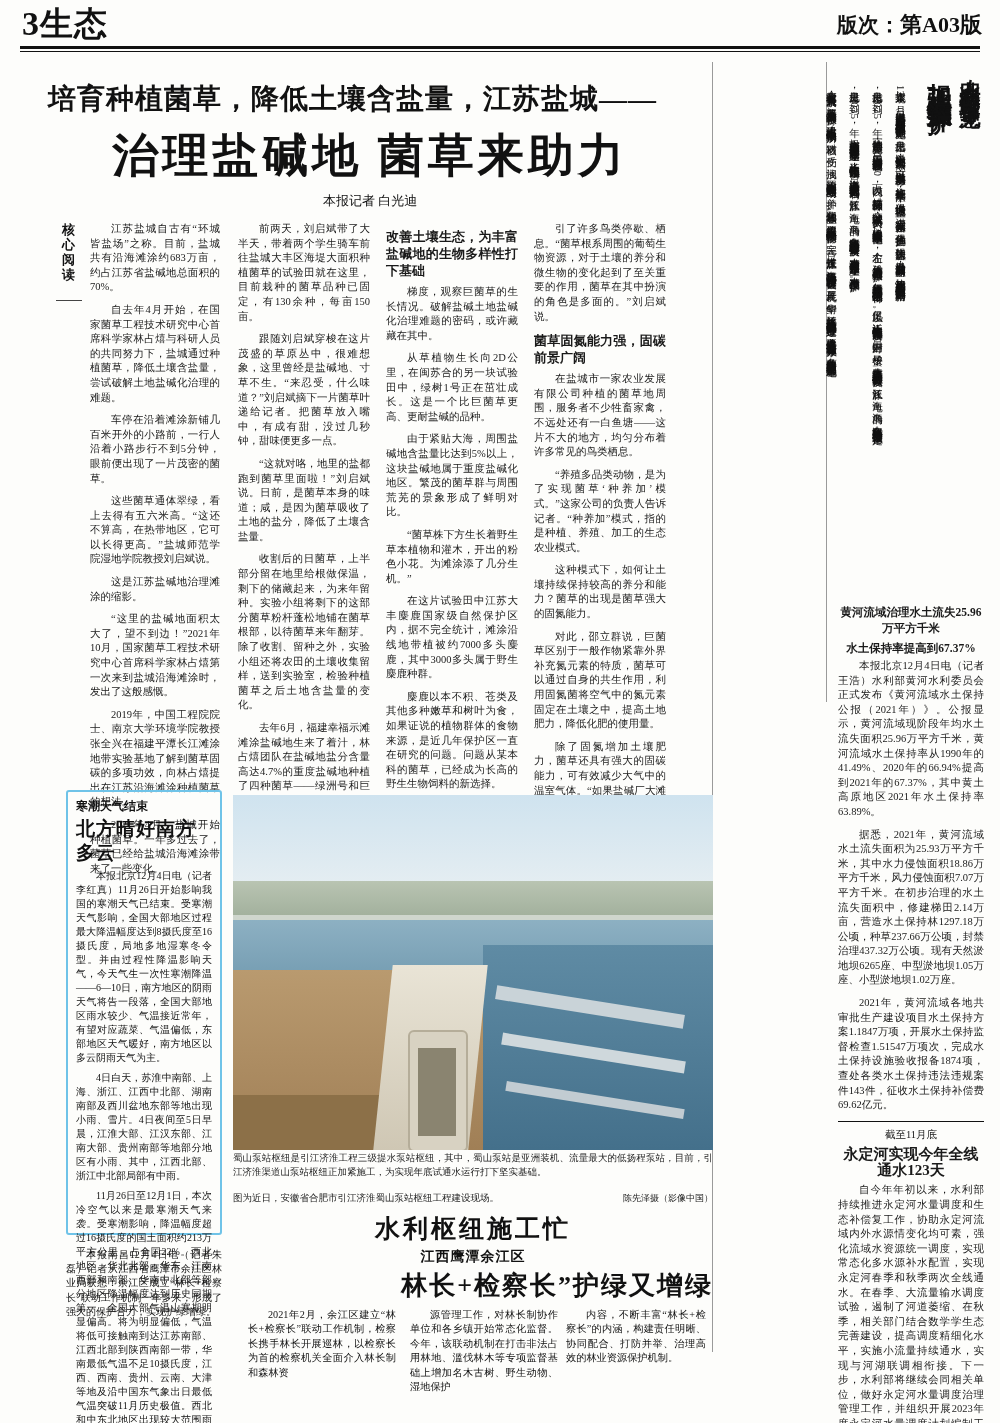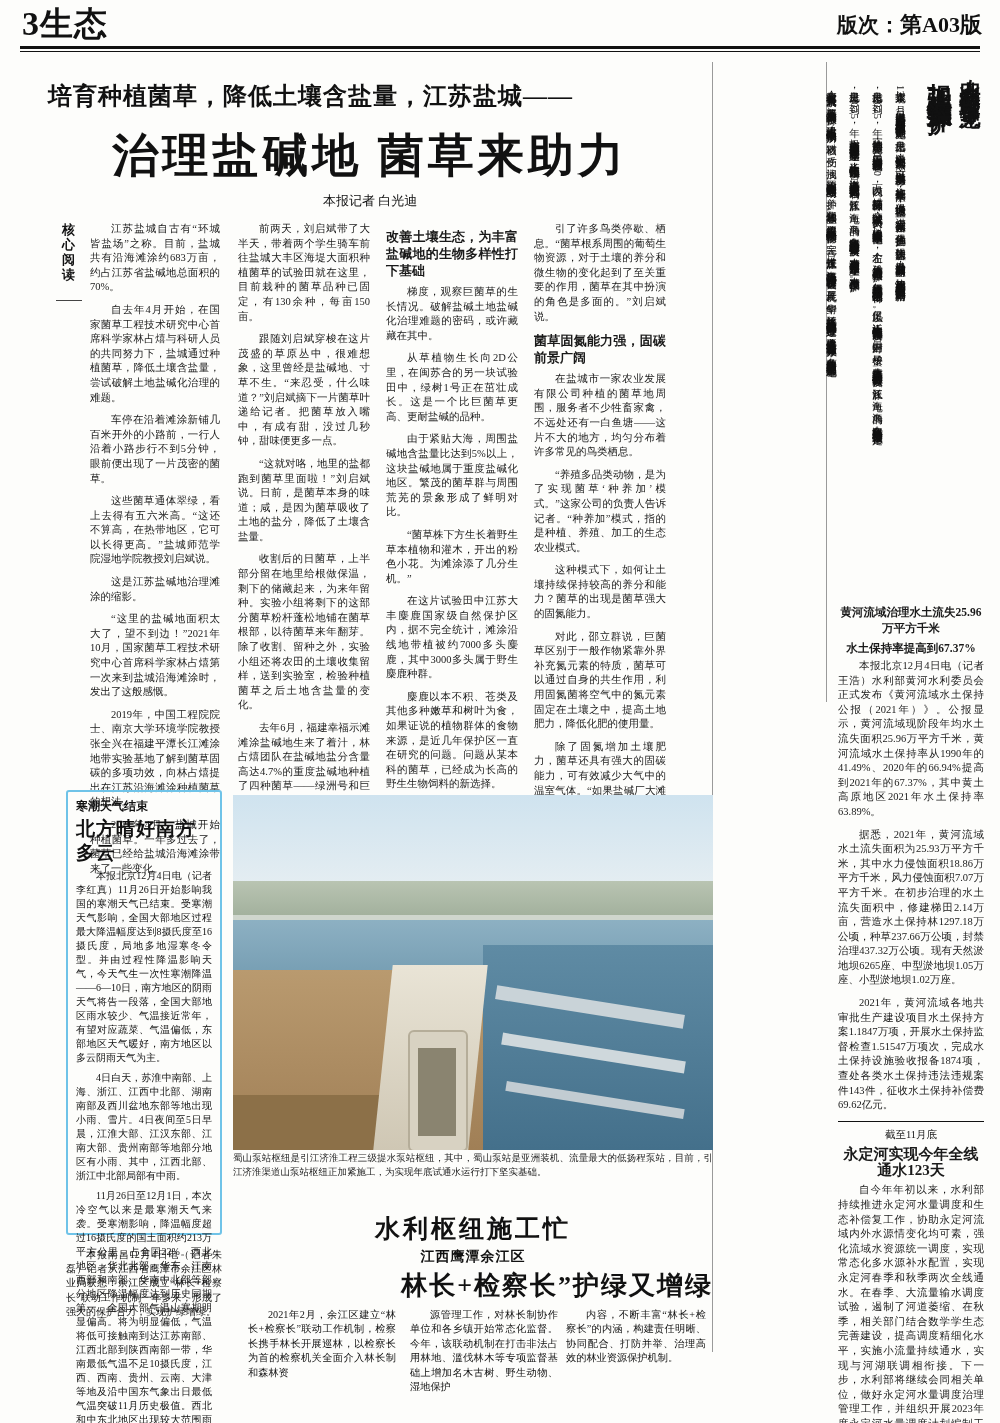--- a/index.html
+++ b/index.html
@@ -31,21 +31,21 @@
   .mast-rule{
     position:absolute;left:20px;top:46px;width:960px;height:3px;background:#111;
   }
   .mast-rule2{
     position:absolute;left:20px;top:51px;width:960px;height:1px;background:#111;
   }
 
   
   .lead-kicker{
     position:absolute;left:48px;top:80px;width:640px;
-    font-size:24px;font-weight:bold;letter-spacing:1px;
+    font-size:28px;font-weight:bold;letter-spacing:1px;
   }
   .lead-title{
     position:absolute;left:40px;top:125px;width:660px;
     text-align:center;
     font-size:46px;font-weight:bold;letter-spacing:4px;
   }
   .byline{
     position:absolute;left:40px;top:192px;width:660px;text-align:center;
     font-size:13px;
   }
@@ -315,20 +315,24 @@
     <div class="landmass2"></div>
     <div class="chan"></div>
     <div class="barge">
       <div class="barge-in"></div>
     </div>
     <div class="pier"></div>
     <div class="pier2"></div>
     <div class="pier3"></div>
   </div>
   <div class="photo-cap">蜀山泵站枢纽是引江济淮工程三级提水泵站枢纽，其中，蜀山泵站是亚洲装机、流量最大的低扬程泵站，目前，引江济淮渠道山泵站枢纽正加紧施工，为实现年底试通水运行打下坚实基础。</div>
+  <div class="photo-cap2">
+    <span>图为近日，安徽省合肥市引江济淮蜀山泵站枢纽工程建设现场。</span>
+    <span style="float:right" class="tiny">陈先泽摄（影像中国）</span>
+  </div>
   <div class="photo-title">水利枢纽施工忙</div>
 
   <div class="bm-kicker">江西鹰潭余江区</div>
   <div class="bm-title">林长+检察长”护绿又增绿</div>
   <div class="bm-col" id="bm1">
     <p>2021年2月，余江区建立“林长+检察长”联动工作机制，检察长携手林长开展巡林，以检察长为首的检察机关全面介入林长制和森林资</p>
   </div>
   <div class="bm-col" id="bm2">
     <p>源管理工作，对林长制协作单位和各乡镇开始常态化监督。今年，该联动机制在打击非法占用林地、滥伐林木等专项监督基础上增加名木古树、野生动物、湿地保护</p>
   </div>

